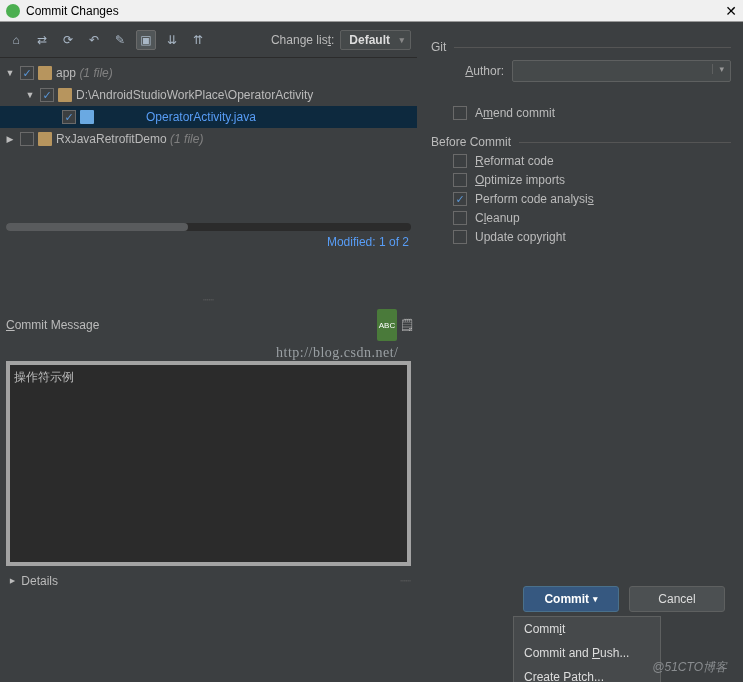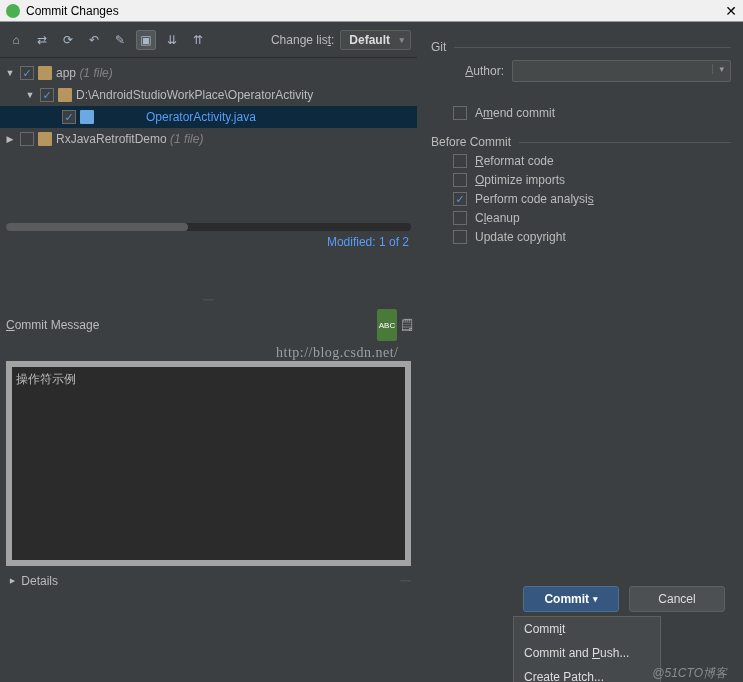--- a/index.html
+++ b/index.html
@@ -27,42 +27,42 @@
   .fileicon { width: 14px; height: 14px; background: #6aa9e2; margin-right: 4px; border-radius: 1px; }
   .link { color: #589df6; margin-left: 48px; }
   .dim { color: #808080; font-style: italic; }
   .hscroll { height: 8px; background: #2b2b2b; margin: 3px 6px 4px 6px; border-radius: 4px; position: relative; }
   .hscroll .thumb { position: absolute; left: 0; width: 45%; height: 100%; background: #595b5d; border-radius: 4px; }
   .modified { text-align: right; color: #589df6; padding: 0 8px 6px 7px; }
   .handle { text-align: center; color: #666; font-size: 9px; height: 10px; }
   .msg-label { padding: 4px 0 20px 6px; display: flex; align-items: center; }
   .msg-label .sp { flex: 1; }
   .mini-icon { width: 20px; height: 32px; display: flex; align-items: center; justify-content: center; cursor: pointer; }
-  .commit-box { margin: 0 6px; height: 205px; background: #2b2b2b; border: 6px solid #a3a3a3; color: #bbb; padding: 4px; resize: none; outline: none; font-family: inherit; font-size: 12px; }
+  .commit-box { margin: 0 6px; height: 205px; background: #2b2b2b; border: 4px solid #a3a3a3; color: #bbb; padding: 4px; resize: none; outline: none; font-family: inherit; font-size: 12px; }
   .commit-box::selection { background: #214283; }
   .details { padding: 8px 6px; display: flex; align-items: center; }
   .details .arrow { transform: rotate(-90deg); display:inline-block; }
   fieldset { border: none; border-top: 1px solid #555; margin: 8px 0 10px 0; padding: 0; }
   legend { color: #bbb; padding-right: 8px; }
   .field { display: flex; align-items: center; margin: 6px 0 24px 20px; }
   .field label { width: 55px; text-align: right; margin-right: 8px; }
   .selectbox { flex: 1; height: 22px; background: #45494a; border: 1px solid #5e6060; position: relative; border-radius: 2px; }
   .selectbox::after { content: "▾"; position: absolute; right: 6px; top: 3px; font-size: 9px; color: #999; border-left: 1px solid #5e6060; padding-left: 6px; }
   .opt { display: flex; align-items: center; margin: 5px 0 5px 20px; }
   .opt .chk { margin-right: 8px; }
   .conf { color: #589df6; margin-left: 6px; cursor: pointer; }
   .footer { position: absolute; bottom: 70px; right: 18px; display: flex; gap: 10px; }
   .btn { width: 96px; height: 26px; background: #4c5052; border: 1px solid #5e6060; color: #ddd; display: flex; align-items: center; justify-content: center; border-radius: 3px; cursor: pointer; }
   .btn.primary { background: #365880; border-color: #4a708b; color: #fff; font-weight: bold; }
   .btn.primary::after { content: " ▾"; font-size: 9px; margin-left: 4px; }
   .menu { position: absolute; bottom: -4px; left: 0; transform: translateY(100%); background: #46494b; border: 1px solid #5e6060; width: 148px; }
   .menu-wrap { position: absolute; bottom: 70px; right: 230px; }
   .menu div { padding: 5px 10px; color: #ddd; }
   .watermark1 { position: absolute; top: 345px; left: 276px; color: #9aa0a4; font-family: Georgia, serif; font-size: 14px; letter-spacing: 0.5px; pointer-events: none; }
-  .watermark2 { position: absolute; bottom: 0; right: 16px; color: #8a8d90; font-size: 12px; font-style: italic; pointer-events: none; }
+  .watermark2 { position: absolute; bottom: 6px; right: 16px; color: #8a8d90; font-size: 12px; font-style: italic; pointer-events: none; }
 </style>
 </head>
 <body>
 
 <div class="titlebar">
   <div class="appicon"></div>
   <span>Commit Changes</span>
   <span class="close">✕</span>
 </div>
 

